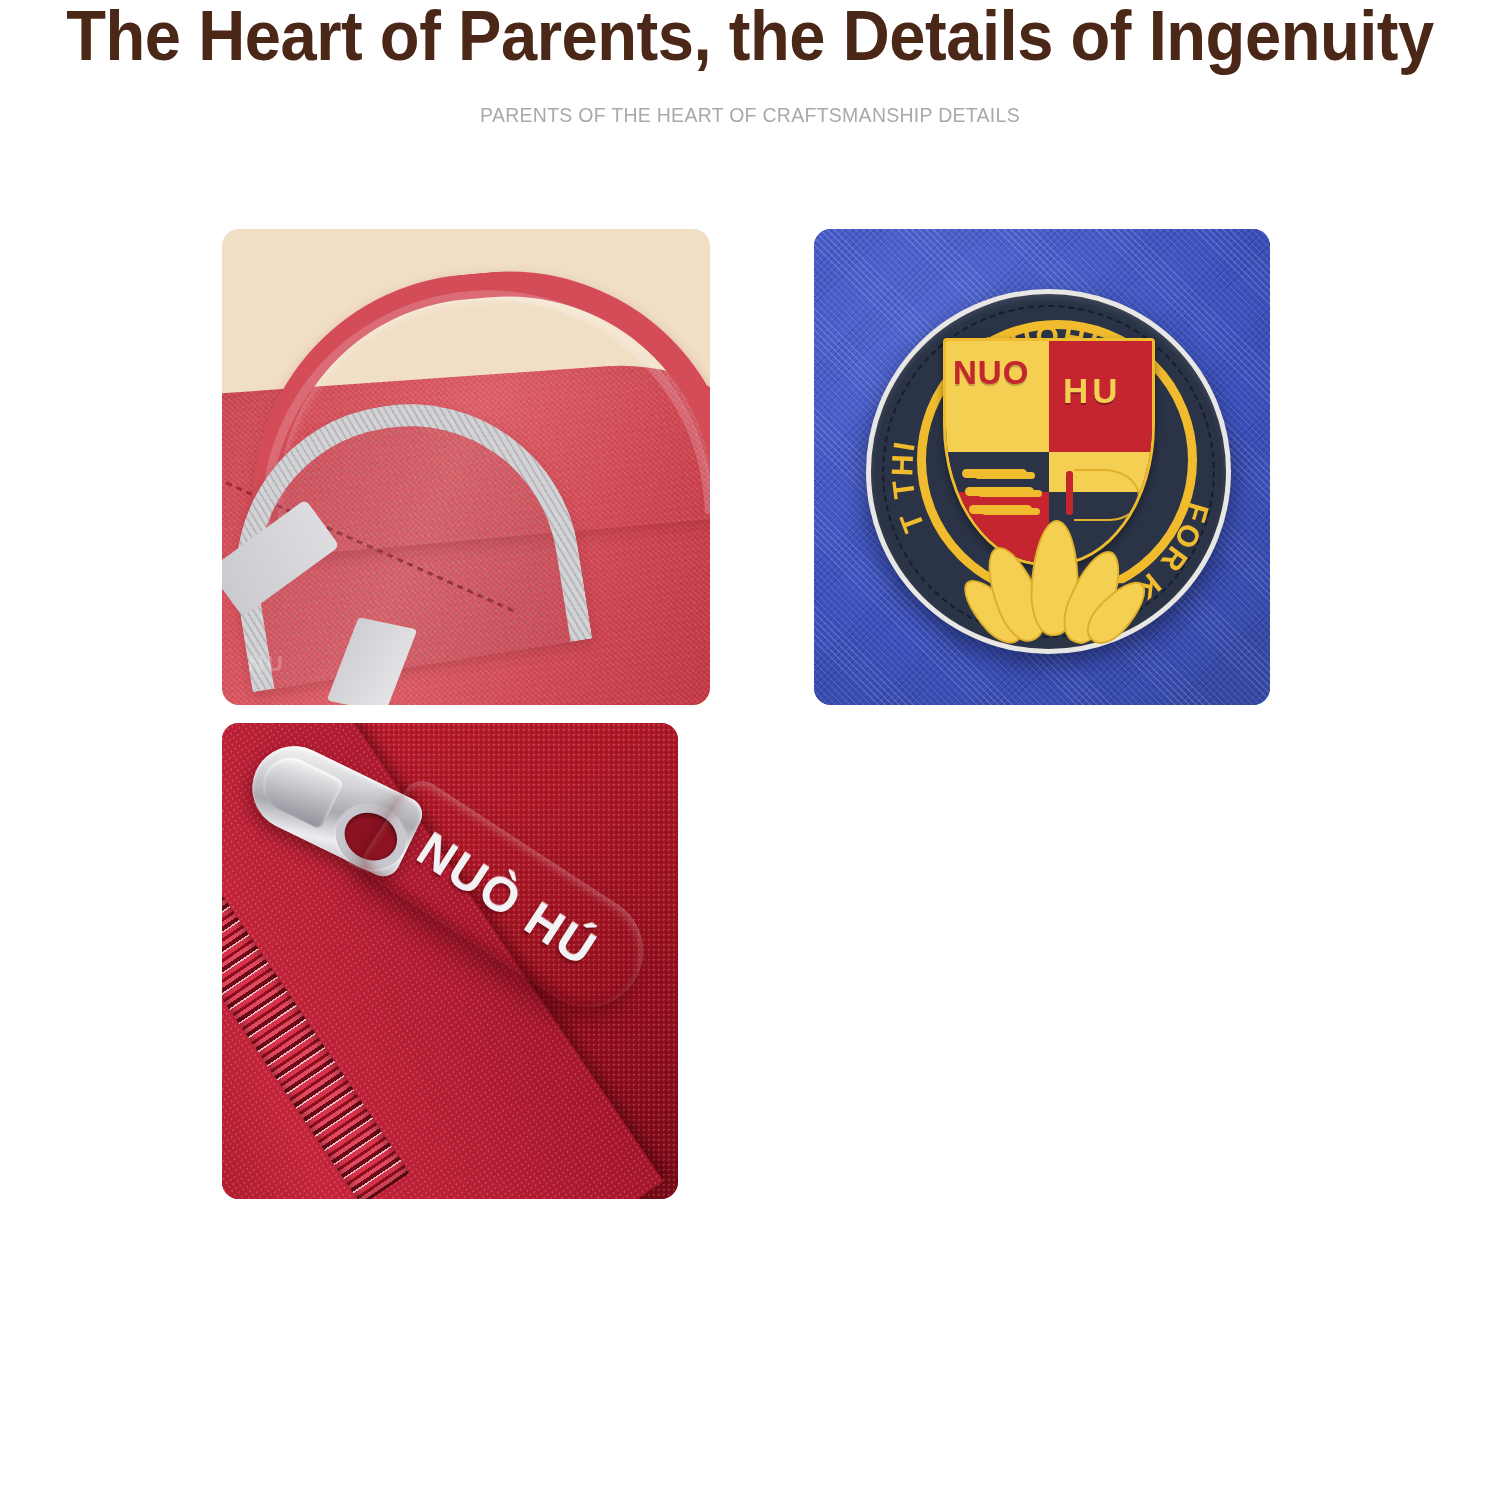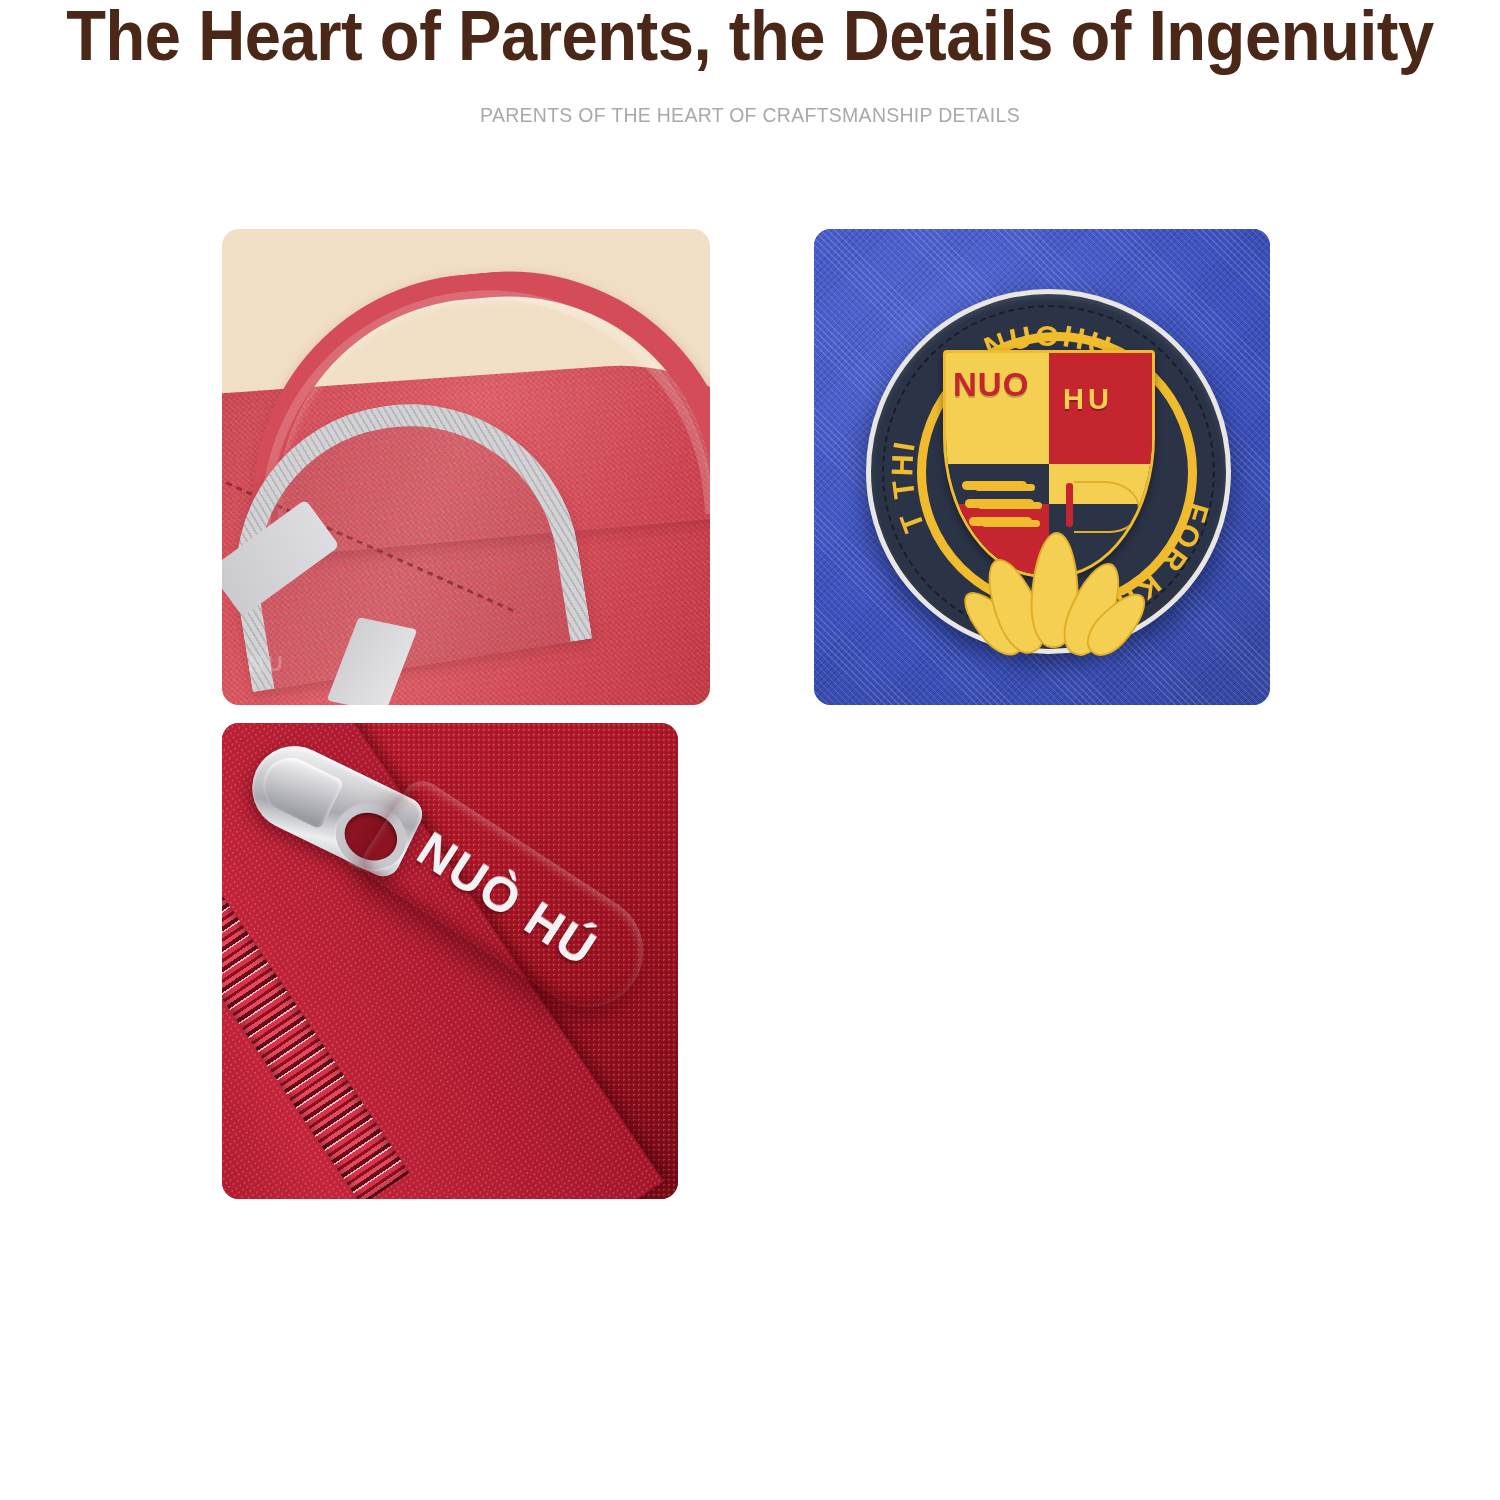--- a/index.html
+++ b/index.html
@@ -213,21 +213,21 @@
   .badge-ring-text text {
     fill: #f0bc2e;
     font-family: "Liberation Sans Narrow", "Liberation Sans", sans-serif;
     font-size: 30px;
     font-weight: 700;
     letter-spacing: 2.5px;
   }
   
   .shield {
     position: absolute;
-    left: 72px; top: 56px;
+    left: 72px; top: 44px;
     width: 212px; height: 228px;
   }
   .shield .ring-outline {
     position: absolute;
     left: -26px; top: -18px;
     width: 262px; height: 262px;
     border: 9px solid #f0bc2e;
     border-radius: 50%;
     clip-path: inset(0 0 6% 0);
   }
@@ -252,21 +252,21 @@
     font-family: "Liberation Sans Narrow", "Liberation Sans", sans-serif;
     font-size: 33px; font-weight: 700;
     color: #c4252f;
     letter-spacing: 1px;
     text-shadow: 0 1.5px 0 rgba(0,0,0,.22);
   }
   .shield-hu {
     position: absolute;
     left: 117px; top: 30px;
     font-family: "Liberation Sans Narrow", "Liberation Sans", sans-serif;
-    font-size: 29px; font-weight: 700;
+    font-size: 35px; font-weight: 700;
     color: #f4cf52;
     letter-spacing: 4px;
     text-shadow: 0 1.5px 0 rgba(0,0,0,.28);
   }
   .lions { position: absolute; left: 16px; top: 128px; width: 80px; height: 70px; }
   .lions i {
     display: block;
     height: 9px; margin-bottom: 9px;
     background: #f0bc2e;
     border-radius: 5px;

